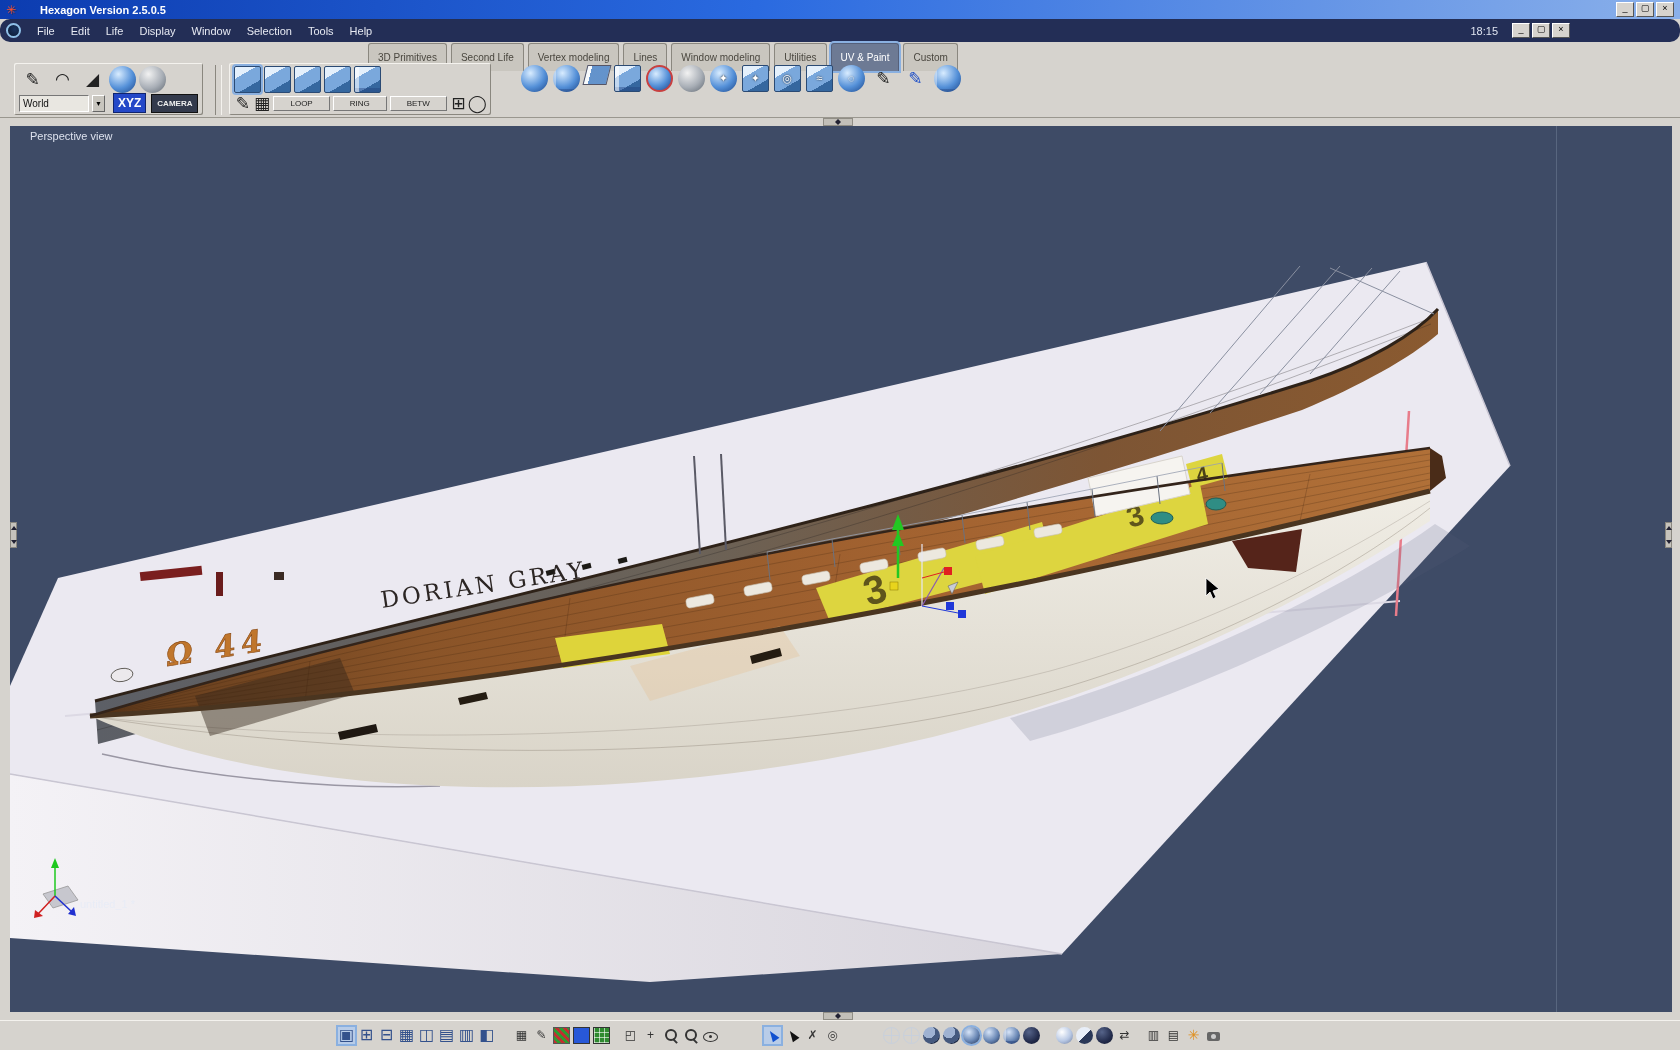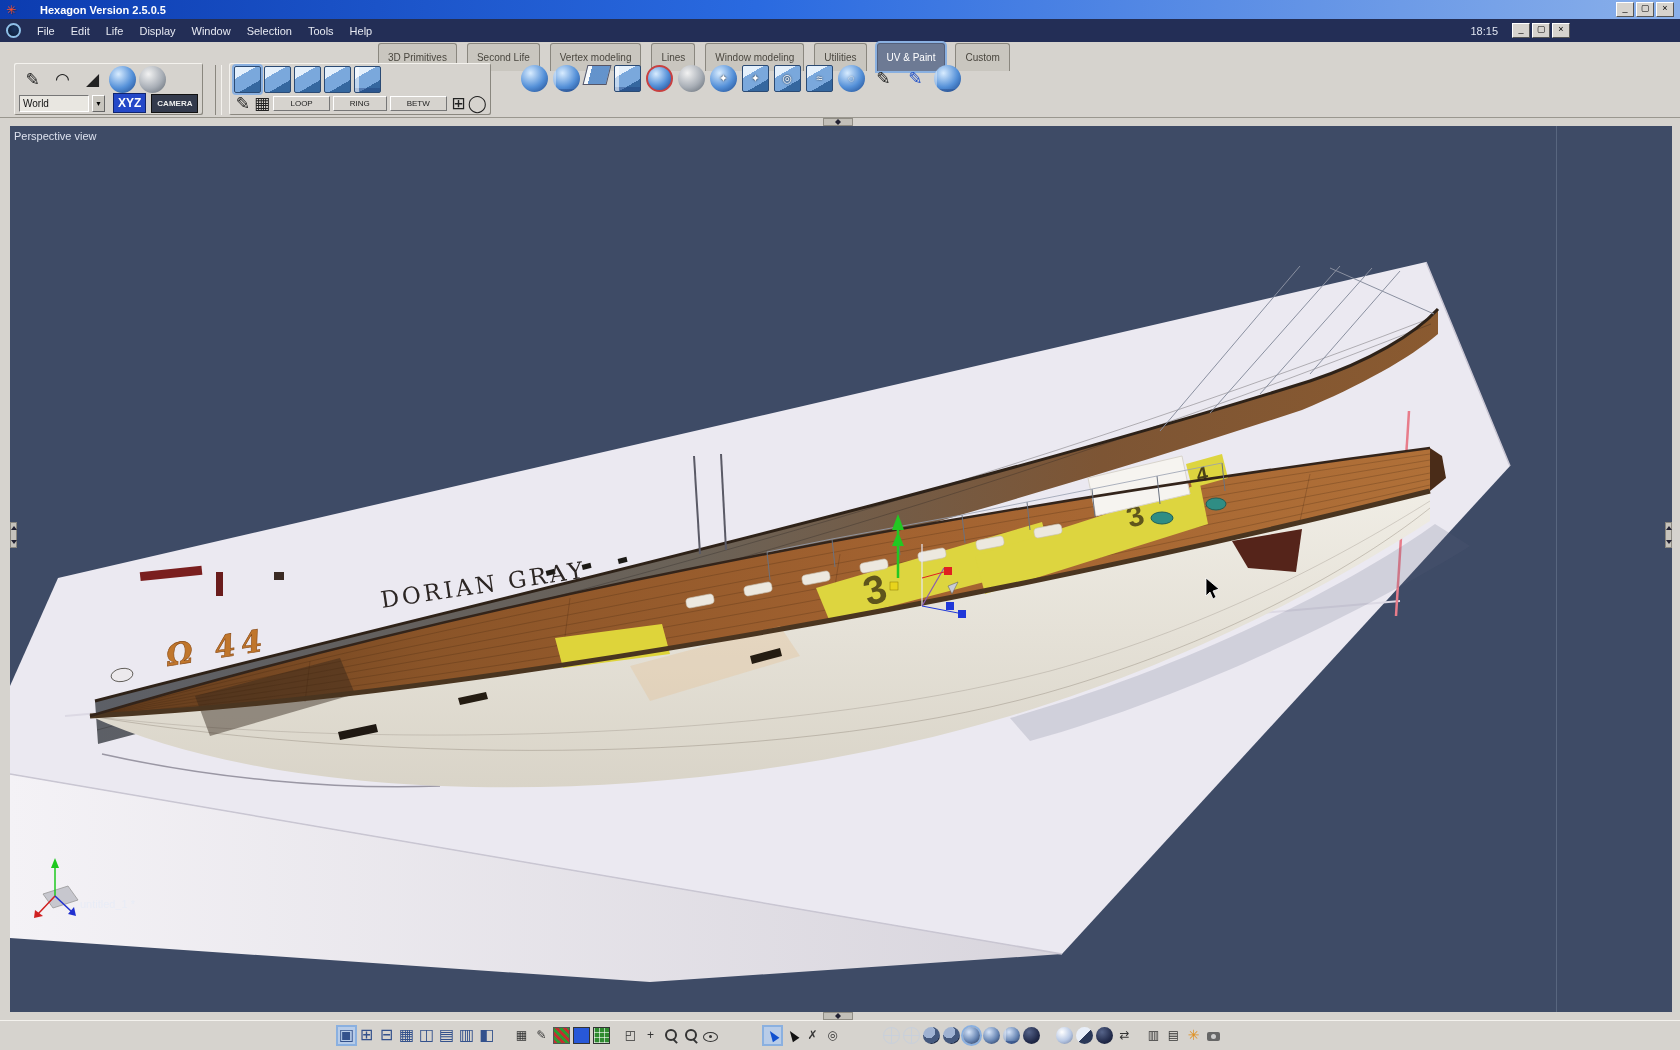--- a/index.html
+++ b/index.html
@@ -8,31 +8,31 @@
   .titlebar{position:absolute;top:0;left:0;right:0;height:19px;
     background:linear-gradient(90deg,#0c3cb0,#2a6ae0 45%,#8ab0ea);
     display:flex;align-items:center;padding:0 4px;color:#fff;}
   .app-icon{font-size:12px;color:#ff5030;width:14px;text-align:center;text-shadow:1px 1px 0 #203060;}
   .title{font-size:11px;font-weight:bold;margin-left:22px;}
   .winbtns{margin-left:auto;display:flex;gap:2px;padding-right:2px;}
   .wbtn{width:16px;height:13px;background:#d6d3ce;border:1px solid;border-color:#fff #555 #555 #fff;
     font-size:9px;line-height:11px;text-align:center;color:#000;}
   
   .menubar{position:absolute;top:19px;left:0;right:0;height:23px;background:#232e56;
-    display:flex;align-items:center;color:#e6e9f2;}
+    display:flex;align-items:center;color:#e6e9f2;border-radius:10px;}
   .hex-logo{width:15px;height:15px;border:2px solid #8fc0e8;border-radius:50%;margin:0 8px 0 6px;
     box-sizing:border-box;background:radial-gradient(circle at 62% 38%,#1a3460,#0a1830);}
   .menus{display:flex;}
   .menu-item{padding:0 8px;cursor:default;}
   .m-right{margin-left:auto;display:flex;align-items:center;gap:14px;padding-right:110px;}
   .clock{color:#dfe4f0;}
   .mdi-btns{display:flex;gap:2px;}
   
   .toolband{position:absolute;top:42px;left:0;right:0;height:76px;background:#d6d3ce;border-bottom:1px solid #9a978f;box-sizing:border-box;}
-  .tabrow{position:absolute;top:1px;left:378px;display:flex;gap:10px;height:28px;}
+  .tabrow{position:absolute;top:1px;left:368px;display:flex;gap:4px;height:28px;}
   .tab{background:#c9c6bf;border:1px solid #8a877f;border-bottom:none;border-radius:3px 3px 0 0;
     font-size:10px;color:#4a473f;padding:1px 9px;display:flex;align-items:center;cursor:default;}
   .tab.active{background:#6d7a94;color:#fff;border-color:#55607a;justify-content:flex-end;}
   .toolrow{position:absolute;top:17px;left:0;right:0;bottom:0;display:flex;align-items:flex-start;padding:4px 0 0 14px;}
   .tpanel{background:#d6d3ce;box-shadow:inset 1px 1px 0 #f4f2ee,inset -1px -1px 0 #8a877f;
     padding:2px 5px;border-radius:2px;margin-right:10px;}
   .prow{display:flex;align-items:center;gap:3px;height:28px;}
   .prow2{display:flex;align-items:center;gap:3px;height:20px;}
   .tool-sep{width:5px;height:50px;border-left:1px solid #8a877f;border-right:1px solid #f4f2ee;margin:2px 7px 0 2px;}
   .dd-field{width:62px;height:15px;background:#e9e7e1;border:1px solid;border-color:#777 #fff #fff #777;
@@ -104,21 +104,21 @@
   .strip-top{position:absolute;top:118px;left:0;right:0;height:8px;background:#d6d3ce;}
   .strip-bottom{position:absolute;top:1012px;left:0;right:0;height:8px;background:#d6d3ce;}
   .split-handle{position:absolute;left:823px;top:0;width:30px;height:8px;background:#c2bfb8;
     border:1px solid #908d85;box-sizing:border-box;}
   .split-handle::before,.split-handle::after{content:"";position:absolute;left:50%;margin-left:-3px;
     border-left:3px solid transparent;border-right:3px solid transparent;}
   .split-handle::before{top:0;border-bottom:3px solid #223;}
   .split-handle::after{bottom:0;border-top:3px solid #223;}
   .viewport{position:absolute;top:126px;left:10px;width:1662px;height:886px;background:#3e4b66;overflow:hidden;}
   .pane-divider{position:absolute;left:1546px;top:0;bottom:0;width:1px;background:#6a7890;opacity:.6;}
-  .vp-label{position:absolute;left:4px;top:4px;color:#dde2ee;font-size:11px;}
+  .vp-label{position:absolute;left:20px;top:4px;color:#dde2ee;font-size:11px;}
   .doc-label{position:absolute;left:70px;top:772px;color:#e8ecf6;font-size:11px;}
   .edge-handle{position:absolute;width:7px;height:26px;background:#c6c3bc;border:1px solid #8a877f;box-sizing:border-box;}
   .edge-handle.left{left:0;top:396px;}
   .edge-handle.right{right:0;top:396px;}
   .edge-handle::before,.edge-handle::after{content:"";position:abs;position:absolute;left:50%;margin-left:-3px;
     border-left:3px solid transparent;border-right:3px solid transparent;}
   .edge-handle::before{top:3px;border-bottom:4px solid #223;}
   .edge-handle::after{bottom:3px;border-top:4px solid #223;}
   
   .bottombar{position:absolute;top:1020px;left:0;right:0;height:30px;background:#d6d3ce;

